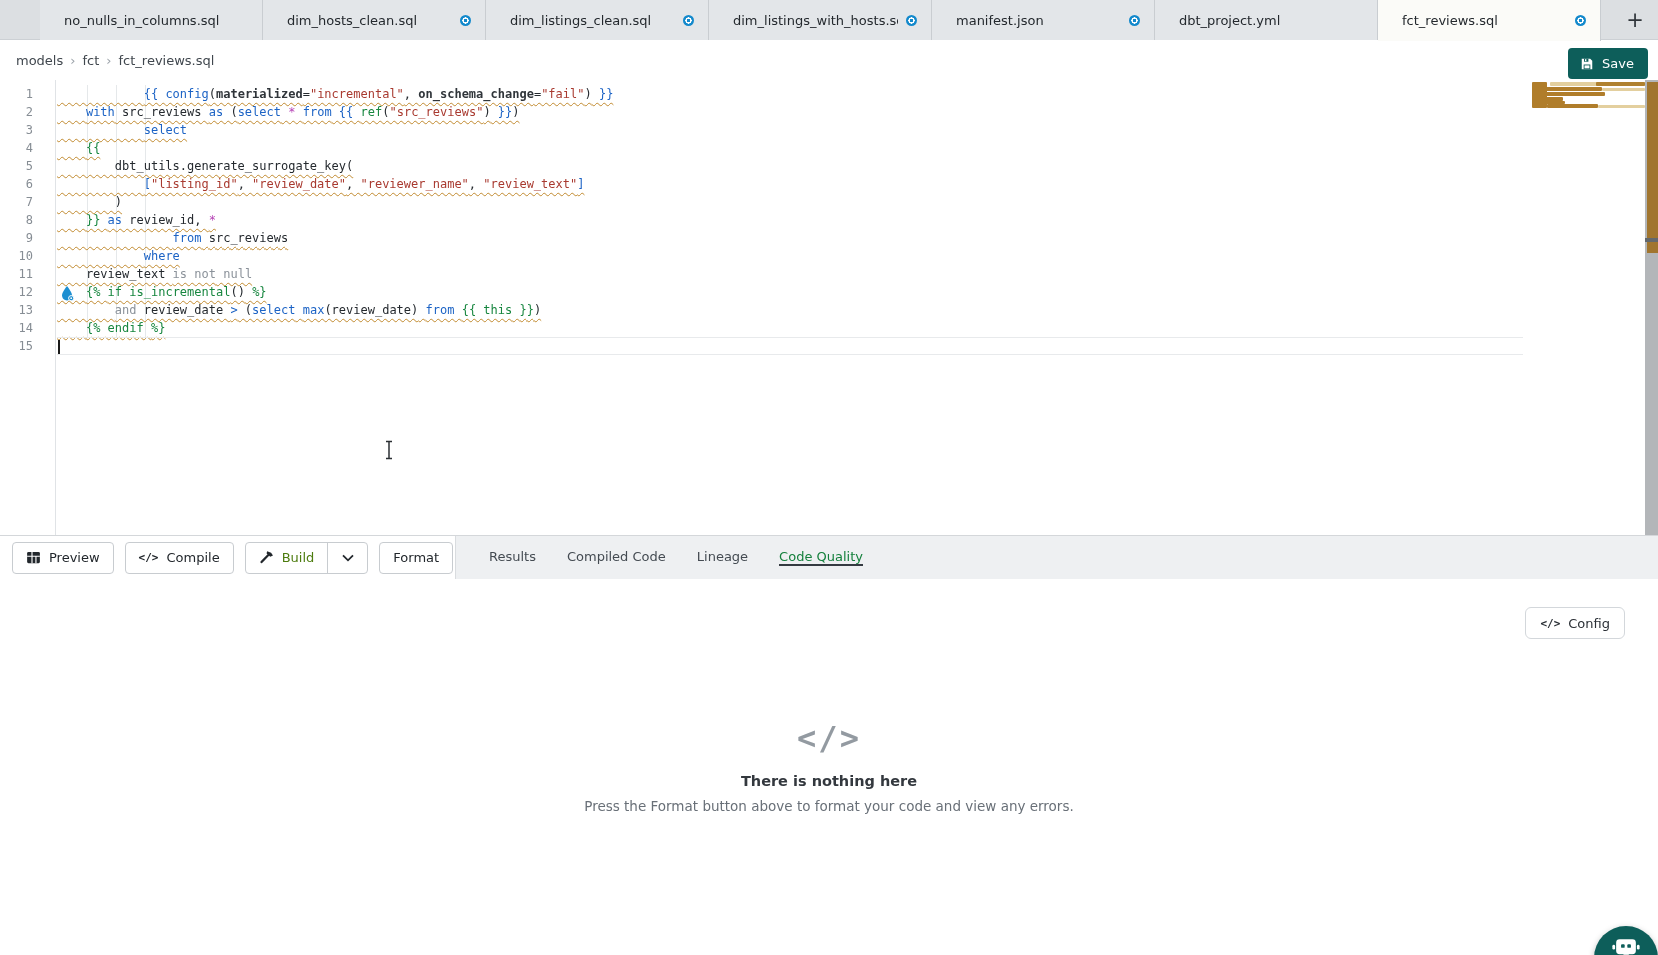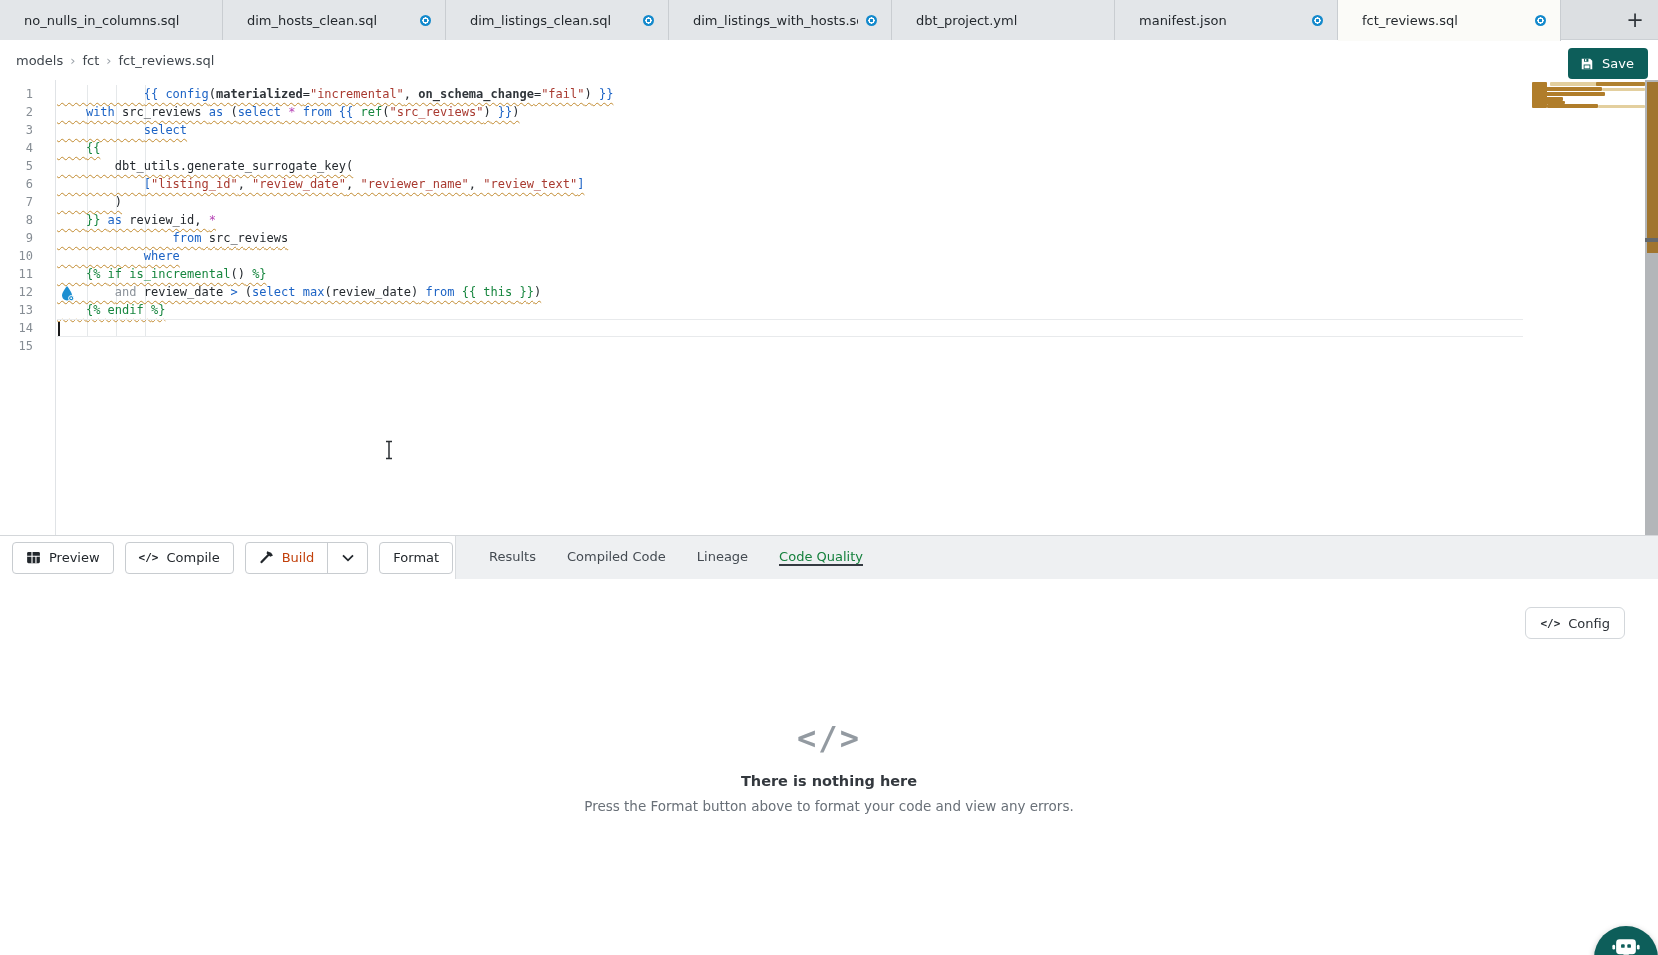--- a/index.html
+++ b/index.html
@@ -1,21 +1,21 @@
 <!DOCTYPE html>
 <html><head>
 <meta charset="utf-8">
 <style>
   * { margin:0; padding:0; box-sizing:border-box; }
   html,body { width:1658px; height:955px; overflow:hidden; background:#fff;
     font-family:"DejaVu Sans","Liberation Sans",sans-serif; }
 
   
   .tabbar { position:relative; display:flex; height:40px; background:#dcdfe2;
-    border-bottom:1px solid #ccd0d4; }
+    border-bottom:1px solid #ccd0d4;padding-left:40px; }
   .tab { width:223px; height:40px; background:#e3e6e9; border-right:1px solid #c9cdd1;
     display:flex; align-items:center; padding:0 14px 0 24px; cursor:pointer; }
   .tab .tlabel { font-size:13px; color:#24292e; white-space:nowrap; overflow:hidden; flex:1; }
   .tab.active { background:#fbfbf8; height:41px; margin-bottom:-1px; z-index:2; }
   .dot { width:11px; height:11px; border-radius:50%; margin-left:8px; flex:none;
     background:radial-gradient(circle,#1389cc 0 1.6px,#ffffff 1.7px 3.1px,#1389cc 3.2px); }
   .plus { position:absolute; right:6px; top:0; width:34px; height:40px; display:flex;
     align-items:center; justify-content:center; font-size:21px; color:#2f353a; cursor:pointer; }
 
   
@@ -51,21 +51,21 @@
   .rmark { position:absolute; left:2px; width:11px; top:2px; height:171px; background:#a1752e; }
   .rline { position:absolute; left:0; width:13px; top:158px; height:4px; background:#63686c; }
 
   
   .toolbar { position:relative; height:44px; border-top:1px solid #d4d7da; background:#fff; display:flex; }
   .btnzone { width:455px; display:flex; align-items:center; gap:11px; padding-left:12px; background:#fff; }
   .tbtn { height:32px; background:#fff; border:1px solid #c8ccd0; border-radius:4px;
     display:flex; align-items:center; gap:8px; padding:0 13px; font-size:13px; color:#22272c;
     font-family:inherit; cursor:pointer; }
   .splitbtn { display:flex; height:32px; border:1px solid #c8ccd0; border-radius:4px; overflow:hidden; background:#fff; }
-  .splitbtn .main { display:flex; align-items:center; gap:8px; padding:0 13px; font-size:13px; color:#c2410c; cursor:pointer; }
+  .splitbtn .main { display:flex; align-items:center; gap:8px; padding:0 13px; font-size:13px; color:#4d7c0f; cursor:pointer; }
   .splitbtn .chev { width:40px; display:flex; align-items:center; justify-content:center;
     border-left:1px solid #c8ccd0; cursor:pointer; }
   .tabzone { flex:1; background:#eef0f2; border-left:1px solid #d9dcdf; display:flex;
     align-items:center; gap:31px; padding-left:33px; }
   .ptab { display:flex; align-items:center; font-size:13px; color:#444b52;
     border-bottom:2.5px solid transparent; cursor:pointer; }
   .ptab.active { color:#15803d; border-bottom-color:#343a41; }
 
   
   .panel { position:relative; height:376px; background:#fff; }
@@ -96,25 +96,25 @@
     </div>
     <div class="tab">
       <span class="tlabel">dim_listings_clean.sql</span>
       <span class="dot"></span>
     </div>
     <div class="tab">
       <span class="tlabel">dim_listings_with_hosts.sql</span>
       <span class="dot"></span>
     </div>
     <div class="tab">
+      <span class="tlabel">manifest.json</span>
+      <span class="dot"></span>
+    </div>
+    <div class="tab">
       <span class="tlabel">dbt_project.yml</span>
-    </div>
-    <div class="tab">
-      <span class="tlabel">manifest.json</span>
-      <span class="dot"></span>
     </div>
     <div class="tab active">
       <span class="tlabel">fct_reviews.sql</span>
       <span class="dot"></span>
     </div>
     <div class="plus">+</div>
   </div>
 
 <div class="crumbbar">
   <div class="crumbs" id="crumbs">
@@ -161,20 +161,21 @@
   <div class="cl"><span class="sq"><span class="tk-v">            </span><span class="tk-k">{{</span><span class="tk-v"> </span><span class="tk-k">config</span><span class="tk-v">(</span><span class="tk-a">materialized</span><span class="tk-v">=</span><span class="tk-s">"incremental"</span><span class="tk-v">, </span><span class="tk-a">on_schema_change</span><span class="tk-v">=</span><span class="tk-s">"fail"</span><span class="tk-v">)</span><span class="tk-v"> </span><span class="tk-k">}}</span></span></div>
       <div class="cl"><span class="sq"><span class="tk-v">    </span><span class="tk-k">with</span><span class="tk-v"> src_reviews </span><span class="tk-k">as</span><span class="tk-v"> (</span><span class="tk-k">select</span><span class="tk-v"> </span><span class="tk-m">*</span><span class="tk-v"> </span><span class="tk-k">from</span><span class="tk-v"> </span><span class="tk-k">{{</span><span class="tk-v"> </span><span class="tk-j">ref</span><span class="tk-v">(</span><span class="tk-s">"src_reviews"</span><span class="tk-v">)</span><span class="tk-v"> </span><span class="tk-k">}}</span><span class="tk-v">)</span></span></div>
       <div class="cl"><span class="sq"><span class="tk-v">            </span><span class="tk-k">select</span></span></div>
       <div class="cl"><span class="sq"><span class="tk-v">    </span><span class="tk-j">{{</span></span></div>
       <div class="cl"><span class="sq"><span class="tk-v">        dbt_utils.generate_surrogate_key(</span></span></div>
       <div class="cl"><span class="sq"><span class="tk-v">            </span><span class="tk-k">[</span><span class="tk-s">"listing_id"</span><span class="tk-v">, </span><span class="tk-s">"review_date"</span><span class="tk-v">, </span><span class="tk-s">"reviewer_name"</span><span class="tk-v">, </span><span class="tk-s">"review_text"</span><span class="tk-k">]</span></span></div>
       <div class="cl"><span class="sq"><span class="tk-v">        )</span></span></div>
       <div class="cl"><span class="sq"><span class="tk-v">    </span><span class="tk-j">}}</span><span class="tk-v"> </span><span class="tk-k">as</span><span class="tk-v"> review_id, </span><span class="tk-m">*</span></span></div>
       <div class="cl"><span class="sq"><span class="tk-v">                </span><span class="tk-k">from</span><span class="tk-v"> src_reviews</span></span></div>
       <div class="cl"><span class="sq"><span class="tk-v">            </span><span class="tk-k">where</span></span></div>
+      <div class="cl"><span class="sq"><span class="tk-v">    review_text </span><span class="tk-o">is</span><span class="tk-v"> </span><span class="tk-o">not</span><span class="tk-v"> </span><span class="tk-o">null</span></span></div>
       <div class="cl"><span class="sq"><span class="tk-v">    </span><span class="tk-j">{%</span><span class="tk-v"> </span><span class="tk-j">if</span><span class="tk-v"> </span><span class="tk-j">is_incremental</span><span class="tk-v">()</span><span class="tk-v"> </span><span class="tk-j">%}</span></span></div>
       <div class="cl"><span class="sq"><span class="tk-v">        </span><span class="tk-o">and</span><span class="tk-v"> review_date </span><span class="tk-k">&gt;</span><span class="tk-v"> (</span><span class="tk-k">select</span><span class="tk-v"> </span><span class="tk-k">max</span><span class="tk-v">(review_date)</span><span class="tk-v"> </span><span class="tk-k">from</span><span class="tk-v"> </span><span class="tk-j">{{</span><span class="tk-v"> </span><span class="tk-j">this</span><span class="tk-v"> </span><span class="tk-j">}}</span><span class="tk-v">)</span></span></div>
       <div class="cl"><span class="sq"><span class="tk-v">    </span><span class="tk-j">{%</span><span class="tk-j"> endif </span><span class="tk-j">%}</span></span></div>
       <div class="cl active-line"><span></span><span class="cursor"></span></div>
     </div>
   <svg class="dropicon" width="16" height="16" viewBox="0 0 16 16">
     <path fill="#1d8fd1" d="M7 0C7 0 2 6.2 2 9.3 2 12.4 4.2 14.5 7 14.5s5-2.1 5-5.2C12 6.2 7 0 7 0z"></path>
     <circle cx="11.2" cy="12.2" r="2.6" fill="#1d8fd1" stroke="#fff" stroke-width="1"></circle>
     <circle cx="11.2" cy="12.2" r="0.9" fill="#fff"></circle>
   </svg>

